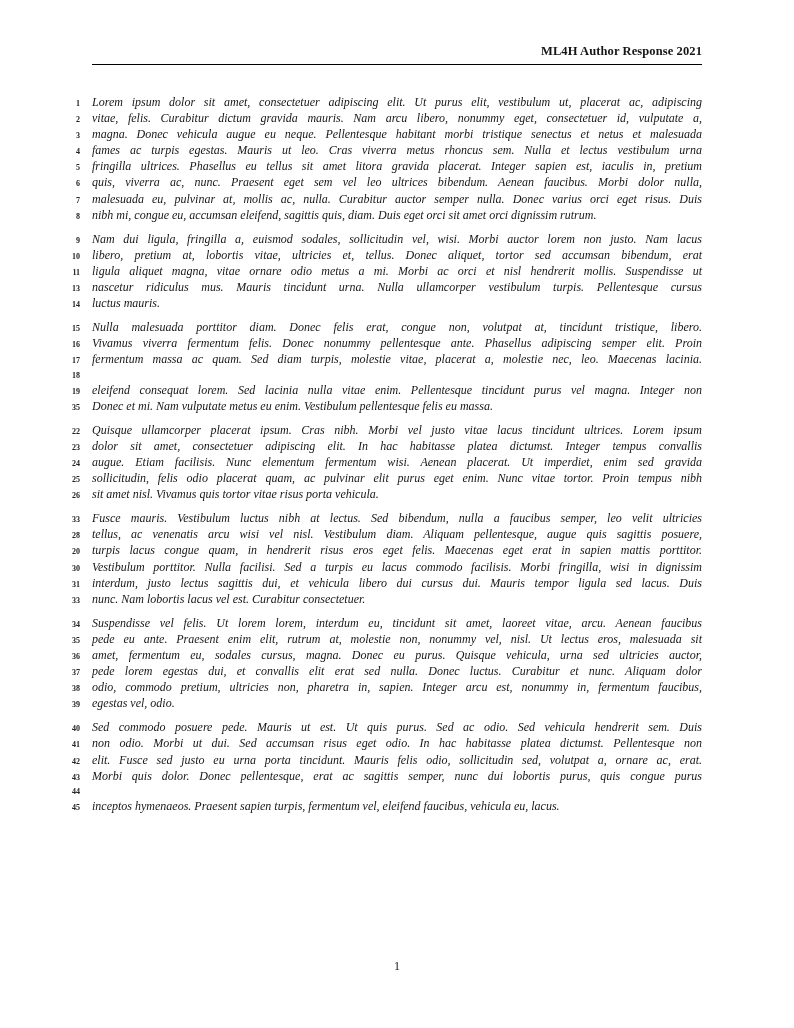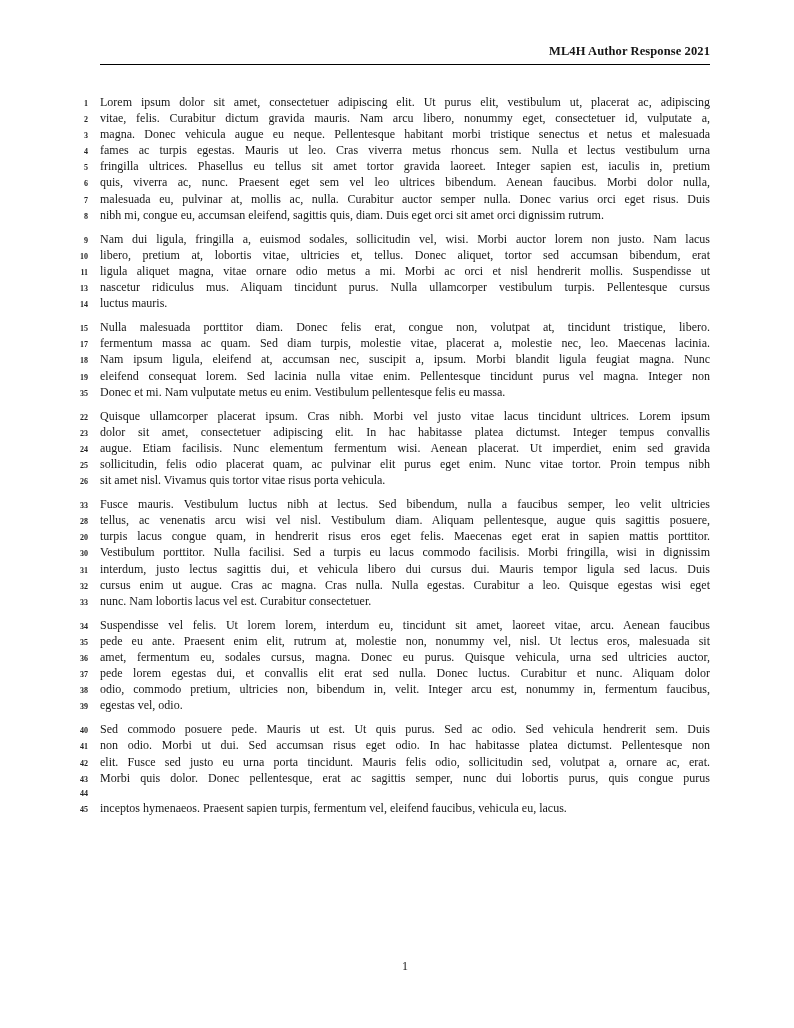--- a/index.html
+++ b/index.html
@@ -14,21 +14,20 @@
     color: #161616;
     position: relative;
     overflow: hidden;
   }
   .page {
     position: absolute;
     top: 0; left: 0;
     width: 635px;
     height: 1028px;
     background: #ffffff;
-    margin-left: 8px;
   }
   .running-header {
     position: absolute;
     top: 44px;
     left: 92px;
     width: 610px;
     text-align: right;
     font-size: 12.5px;
     font-weight: bold;
     padding-bottom: 5px;
@@ -58,20 +57,21 @@
     color: #222222;
     padding-right: 12px;
   }
   .line-text {
     flex: 1 1 auto;
     font-size: 12px;
     text-align: justify;
     text-align-last: justify;
     text-justify: inter-word;
     white-space: normal;
+    font-style: italic;
   }
   .line-row.para-last .line-text {
     text-align-last: left;
   }
   .page-footer {
     position: absolute;
     top: 959px;
     left: 0;
     width: 794px;
     text-align: center;
@@ -101,21 +101,21 @@
         <div class="line-row">
           <span class="line-num">3</span>
           <span class="line-text">magna. Donec vehicula augue eu neque. Pellentesque habitant morbi tristique senectus et netus et malesuada</span>
         </div>
         <div class="line-row">
           <span class="line-num">4</span>
           <span class="line-text">fames ac turpis egestas. Mauris ut leo. Cras viverra metus rhoncus sem. Nulla et lectus vestibulum urna</span>
         </div>
         <div class="line-row">
           <span class="line-num">5</span>
-          <span class="line-text">fringilla ultrices. Phasellus eu tellus sit amet tortor gravida laoreet. Integer sapien est, iaculis in, pretium</span>
+          <span class="line-text">fringilla ultrices. Phasellus eu tellus sit amet litora gravida placerat. Integer sapien est, iaculis in, pretium</span>
         </div>
         <div class="line-row">
           <span class="line-num">6</span>
           <span class="line-text">quis, viverra ac, nunc. Praesent eget sem vel leo ultrices bibendum. Aenean faucibus. Morbi dolor nulla,</span>
         </div>
         <div class="line-row">
           <span class="line-num">7</span>
           <span class="line-text">malesuada eu, pulvinar at, mollis ac, nulla. Curabitur auctor semper nulla. Donec varius orci eget risus. Duis</span>
         </div>
         <div class="line-row para-last">
@@ -131,39 +131,42 @@
         <div class="line-row">
           <span class="line-num">10</span>
           <span class="line-text">libero, pretium at, lobortis vitae, ultricies et, tellus. Donec aliquet, tortor sed accumsan bibendum, erat</span>
         </div>
         <div class="line-row">
           <span class="line-num">11</span>
           <span class="line-text">ligula aliquet magna, vitae ornare odio metus a mi. Morbi ac orci et nisl hendrerit mollis. Suspendisse ut</span>
         </div>
         <div class="line-row">
           <span class="line-num">13</span>
-          <span class="line-text">nascetur ridiculus mus. Aliquam tincidunt purus. Nulla ullamcorper vestibulum turpis. Pellentesque cursus</span>
+          <span class="line-text">nascetur ridiculus mus. Mauris tincidunt urna. Nulla ullamcorper vestibulum turpis. Pellentesque cursus</span>
         </div>
         <div class="line-row para-last">
           <span class="line-num">14</span>
           <span class="line-text">luctus mauris.</span>
         </div>
       </div>
       <div class="paragraph">
         <div class="line-row">
           <span class="line-num">15</span>
           <span class="line-text">Nulla malesuada porttitor diam. Donec felis erat, congue non, volutpat at, tincidunt tristique, libero.</span>
         </div>
         <div class="line-row">
+          <span class="line-num">16</span>
+          <span class="line-text">Vivamus viverra fermentum felis. Donec nonummy pellentesque ante. Phasellus adipiscing semper elit. Proin</span>
+        </div>
+        <div class="line-row">
           <span class="line-num">17</span>
           <span class="line-text">fermentum massa ac quam. Sed diam turpis, molestie vitae, placerat a, molestie nec, leo. Maecenas lacinia.</span>
         </div>
         <div class="line-row">
           <span class="line-num">18</span>
-          <span class="line-text">Nam ipsum ligula, eleifend at, accumsan nec, suscipit a, ipsum. Morbi blandit ligula feugiat magna. Nunc</span>
         </div>
         <div class="line-row">
           <span class="line-num">19</span>
           <span class="line-text">eleifend consequat lorem. Sed lacinia nulla vitae enim. Pellentesque tincidunt purus vel magna. Integer non</span>
         </div>
         <div class="line-row para-last">
           <span class="line-num">35</span>
           <span class="line-text">Donec et mi. Nam vulputate metus eu enim. Vestibulum pellentesque felis eu massa.</span>
         </div>
       </div>
@@ -203,24 +206,20 @@
           <span class="line-text">turpis lacus congue quam, in hendrerit risus eros eget felis. Maecenas eget erat in sapien mattis porttitor.</span>
         </div>
         <div class="line-row">
           <span class="line-num">30</span>
           <span class="line-text">Vestibulum porttitor. Nulla facilisi. Sed a turpis eu lacus commodo facilisis. Morbi fringilla, wisi in dignissim</span>
         </div>
         <div class="line-row">
           <span class="line-num">31</span>
           <span class="line-text">interdum, justo lectus sagittis dui, et vehicula libero dui cursus dui. Mauris tempor ligula sed lacus. Duis</span>
         </div>
-        <div class="line-row">
-          <span class="line-num">32</span>
-          <span class="line-text">cursus enim ut augue. Cras ac magna. Cras nulla. Nulla egestas. Curabitur a leo. Quisque egestas wisi eget</span>
-        </div>
         <div class="line-row para-last">
           <span class="line-num">33</span>
           <span class="line-text">nunc. Nam lobortis lacus vel est. Curabitur consectetuer.</span>
         </div>
       </div>
       <div class="paragraph">
         <div class="line-row">
           <span class="line-num">34</span>
           <span class="line-text">Suspendisse vel felis. Ut lorem lorem, interdum eu, tincidunt sit amet, laoreet vitae, arcu. Aenean faucibus</span>
         </div>
@@ -231,21 +230,21 @@
         <div class="line-row">
           <span class="line-num">36</span>
           <span class="line-text">amet, fermentum eu, sodales cursus, magna. Donec eu purus. Quisque vehicula, urna sed ultricies auctor,</span>
         </div>
         <div class="line-row">
           <span class="line-num">37</span>
           <span class="line-text">pede lorem egestas dui, et convallis elit erat sed nulla. Donec luctus. Curabitur et nunc. Aliquam dolor</span>
         </div>
         <div class="line-row">
           <span class="line-num">38</span>
-          <span class="line-text">odio, commodo pretium, ultricies non, bibendum in, velit. Integer arcu est, nonummy in, fermentum faucibus,</span>
+          <span class="line-text">odio, commodo pretium, ultricies non, pharetra in, sapien. Integer arcu est, nonummy in, fermentum faucibus,</span>
         </div>
         <div class="line-row para-last">
           <span class="line-num">39</span>
           <span class="line-text">egestas vel, odio.</span>
         </div>
       </div>
       <div class="paragraph">
         <div class="line-row">
           <span class="line-num">40</span>
           <span class="line-text">Sed commodo posuere pede. Mauris ut est. Ut quis purus. Sed ac odio. Sed vehicula hendrerit sem. Duis</span>

